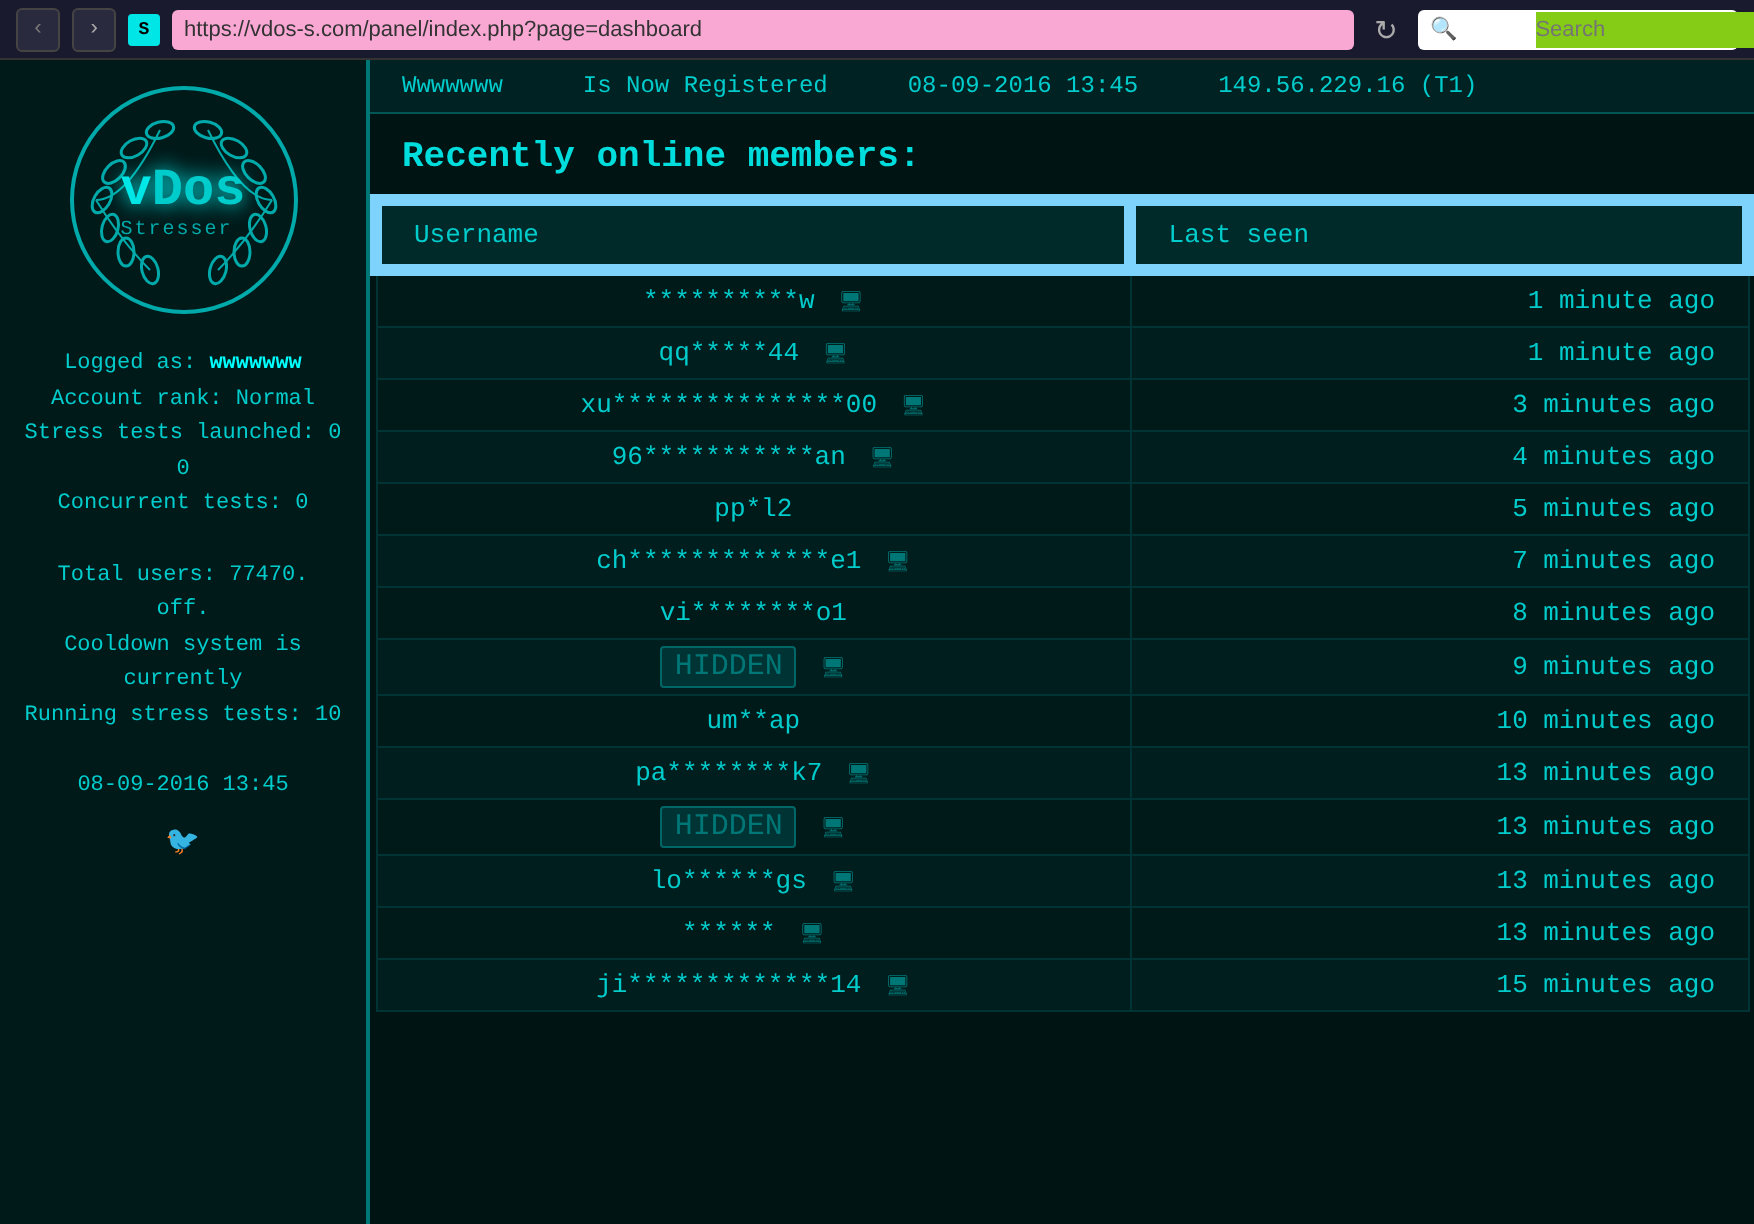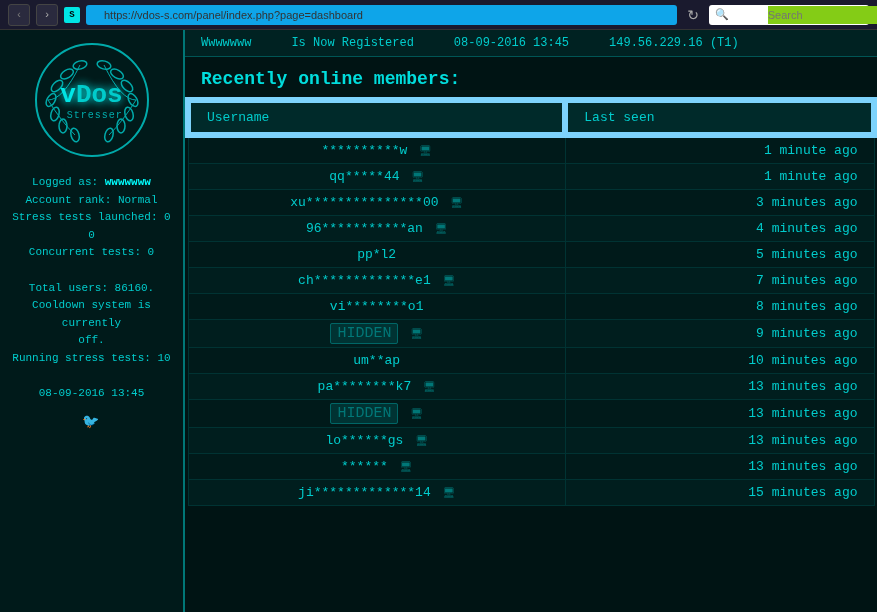--- a/index.html
+++ b/index.html
@@ -37,24 +37,24 @@
       width: 16px; height: 16px;
       background: #00e5e5;
       border-radius: 2px;
       font-size: 9px;
       display: flex; align-items: center; justify-content: center;
       color: #000;
       font-weight: bold;
     }
     .address-bar {
       flex: 1;
-      background: #0ea5e9;
+      background: #f9a8d4;
       border: none;
       height: 20px;
-      padding: 0 18px;
+      padding: 0 6px;
       font-size: 11px;
       color: #333;
       border-radius: 3px;
     }
     .reload-btn {
       width: 20px; height: 20px;
       background: none;
       border: none;
       color: #aaa;
       cursor: pointer;
@@ -101,21 +101,21 @@
     .logo-circle {
       width: 120px;
       height: 120px;
       position: relative;
       display: flex;
       align-items: center;
       justify-content: center;
       margin-bottom: 10px;
     }
     .logo-inner {
-      text-align: right;
+      text-align: left;
       z-index: 1;
     }
     
     .laurel-svg {
       position: absolute;
       width: 118px;
       height: 118px;
     }
 
     .sidebar-info {
@@ -276,27 +276,27 @@
       <div>
         <span>0</span>
       </div>
       <div>
         <span>Concurrent tests:</span>
         <span>0</span>
       </div>
       <br>
       <div>
         <span>Total users:</span>
-        <span>86160.</span>
+        <span>77470.</span>
+      </div>
+      <div>
+        <span>off.</span>
       </div>
       <div>
         <span>Cooldown system is currently</span>
-      </div>
-      <div>
-        <span>off.</span>
       </div>
       <div>
         <span>Running stress tests:</span>
         <span>10</span>
       </div>
       <br>
       <div>08-09-2016 13:45</div>
       <div class="sidebar-twitter">🐦</div>
     </div>
   </div>

